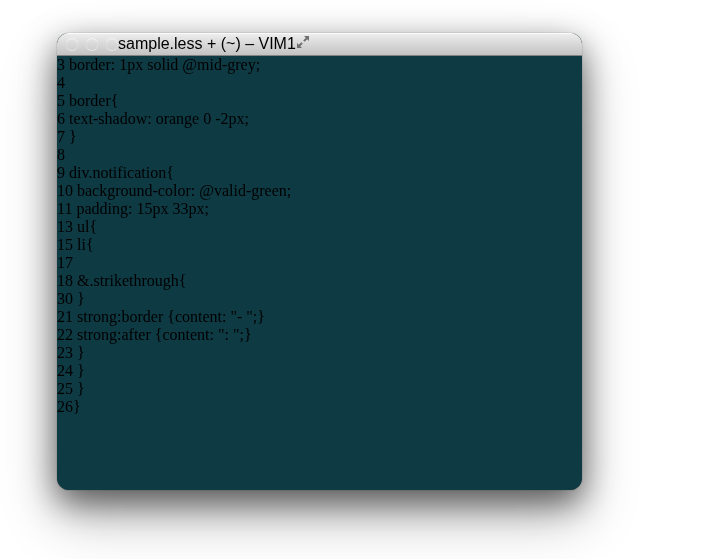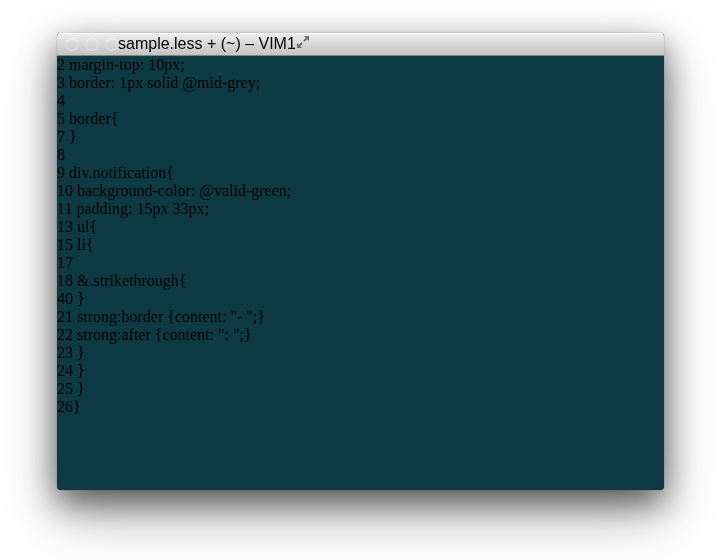--- a/index.html
+++ b/index.html
@@ -1,18 +1,18 @@
 <!DOCTYPE html>
 <html><head>
 <meta charset="utf-8">
 <style>
   html,body{margin:0;padding:0;background:#ffffff;width:720px;height:559px;overflow:hidden;}
   .window{
-    position:absolute;left:57px;top:33px;width:607px;height:457px;
-    border-radius:4px;overflow:hidden;
+    position:absolute;left:57px;top:33px;width:525px;height:457px;
+    border-radius:12px;overflow:hidden;
     box-shadow:0 12px 32px rgba(0,0,0,.55),0 26px 55px rgba(0,0,0,.28),0 0 1px rgba(0,0,0,.65);
     background:#0e3a44;
   }
   
   .titlebar{
     position:relative;height:22px;
     background:linear-gradient(#efefef,#d6d6d6 55%,#c3c3c3);
     border-bottom:1px solid #838383;
     box-shadow:inset 0 1px 0 rgba(255,255,255,.75);
     display:flex;align-items:center;
@@ -72,34 +72,34 @@
     <div class="fsbtn">
       <svg width="14" height="14" viewBox="0 0 14 14">
         <path d="M8 1 L13 1 L13 6 L11.2 4.2 L8.6 6.8 L7.2 5.4 L9.8 2.8 Z" fill="#6f6f6f"></path>
         <path d="M6 13 L1 13 L1 8 L2.8 9.8 L5.4 7.2 L6.8 8.6 L4.2 11.2 Z" fill="#6f6f6f"></path>
       </svg>
     </div>
   </div>
 
   <div class="content">
     <div class="codewrap">
-        <div class="line"><span class="ln">2</span><span><span class="tk-y">    margin-top: </span><span class="tk-b">10px</span><span class="tk-y">;</span></span></div>
         <div class="line"><span class="ln">3</span><span><span class="tk-y">    border: </span><span class="tk-b">1px </span><span class="tk-y">solid </span><span class="tk-o">@mid-grey;</span></span></div>
         <div class="line"><span class="ln">4</span><span></span></div>
         <div class="line"><span class="ln">5</span><span><span class="tk-g">    border</span><span class="tk-b">{</span></span></div>
+        <div class="line"><span class="ln">6</span><span><span class="tk-y">        text-shadow: </span><span class="tk-hl">orange</span><span class="tk-t"> 0</span><span class="tk-b"> -2px;</span></span></div>
         <div class="line"><span class="ln">7</span><span><span class="tk-b">    }</span></span></div>
         <div class="line"><span class="ln">8</span><span></span></div>
         <div class="line"><span class="ln">9</span><span><span class="tk-g">    div</span><span class="tk-p">.</span><span class="tk-o">notification</span><span class="tk-b">{</span></span></div>
         <div class="line"><span class="ln">10</span><span><span class="tk-y">        background-color: </span><span class="tk-o">@valid-green;</span></span></div>
         <div class="line"><span class="ln">11</span><span><span class="tk-y">        padding: </span><span class="tk-b">15px 33px</span><span class="tk-y">;</span></span></div>
         <div class="line"><span class="ln">13</span><span><span class="tk-g">        ul</span><span class="tk-b">{</span></span></div>
         <div class="line"><span class="ln">15</span><span><span class="tk-g">            li</span><span class="tk-b">{</span></span></div>
         <div class="line"><span class="ln">17</span><span></span></div>
         <div class="line"><span class="ln">18</span><span><span class="tk-r">                &amp;.</span><span class="tk-o">strikethrough</span><span class="tk-b">{</span></span></div>
-        <div class="line"><span class="ln">40</span><span><span class="tk-b">                }</span></span></div>
+        <div class="line"><span class="ln">30</span><span><span class="tk-b">                }</span></span></div>
         <div class="line"><span class="ln">21</span><span><span class="tk-g">                strong</span><span class="tk-p">:</span><span class="tk-o">border</span><span class="tk-p"> </span><span class="tk-b">{</span><span class="tk-y">content: </span><span class="tk-t">"- "</span><span class="tk-y">;</span><span class="tk-b">}</span></span></div>
         <div class="line"><span class="ln">22</span><span><span class="tk-g">                strong</span><span class="tk-p">:</span><span class="tk-o">after</span><span class="tk-p">  </span><span class="tk-b">{</span><span class="tk-y">content: </span><span class="tk-t">": "</span><span class="tk-y">;</span><span class="tk-b">}</span></span></div>
         <div class="line"><span class="ln">23</span><span><span class="tk-b">            }</span></span></div>
         <div class="line"><span class="ln">24</span><span><span class="tk-b">        }</span></span></div>
         <div class="line"><span class="ln">25</span><span><span class="tk-b">    }</span></span></div>
         <div class="line"><span class="ln">26</span><span><span class="tk-b">}</span></span></div>
       </div>
 
     <div class="scrollbar">
       <div class="thumb"></div>

